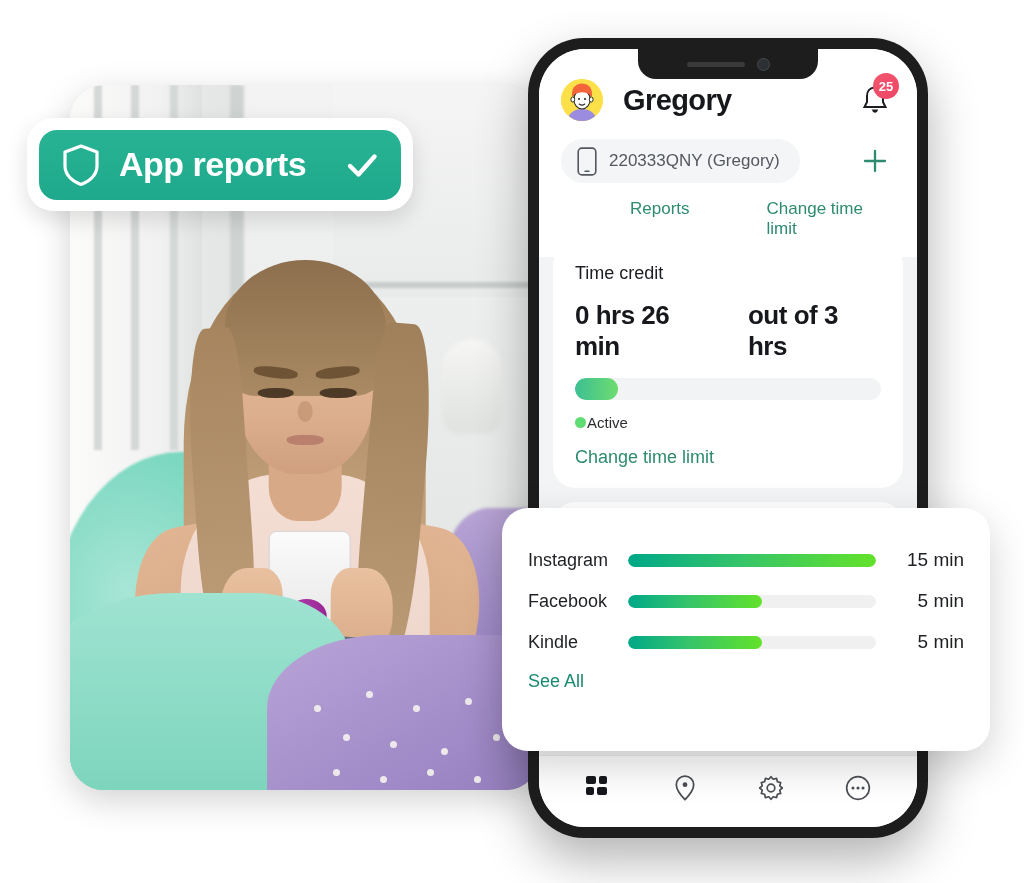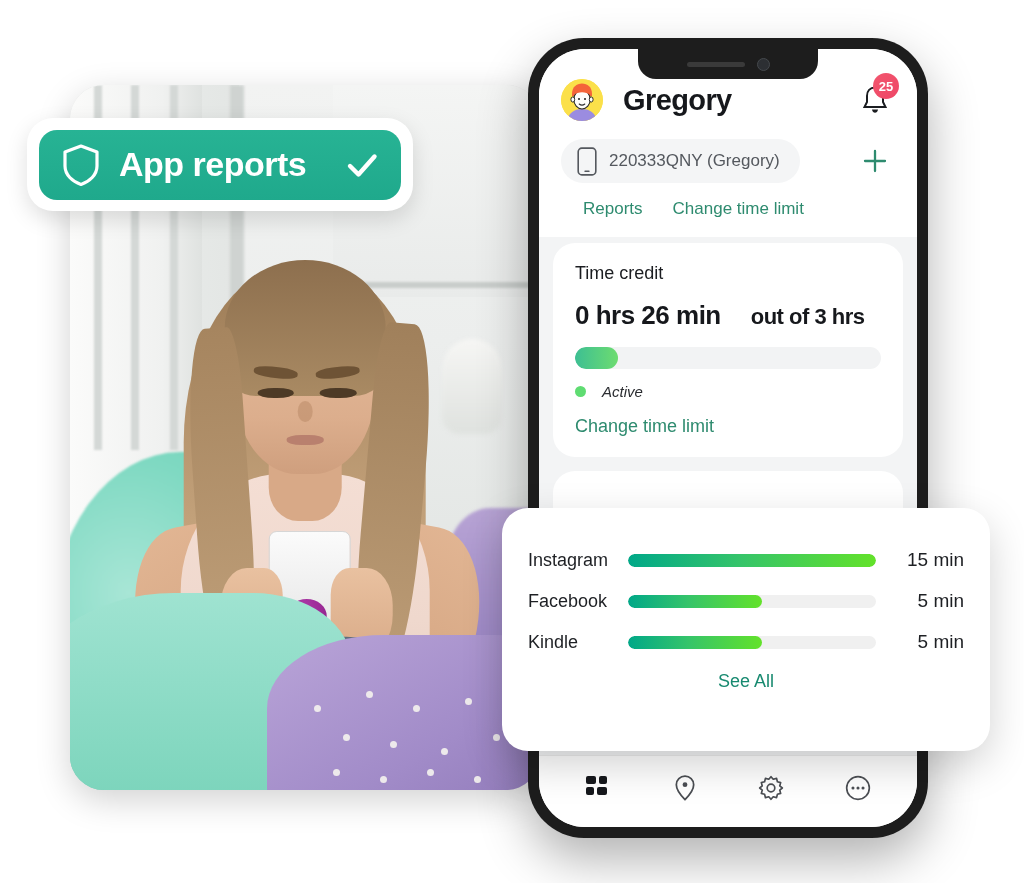--- a/index.html
+++ b/index.html
@@ -223,39 +223,39 @@
     flex:0 0 auto;display:flex;align-items:center;gap:12px;
     background:#f4f5f6;border-radius:22px;height:44px;padding:0 20px 0 16px;box-sizing:border-box;
   }
   .device-name{font-size:17px;color:#54585e;}
   .plus-btn{
     margin-left:auto;width:40px;height:40px;
     display:flex;align-items:center;justify-content:center;
   }
 
   .tabbar{display:flex;gap:30px;padding:16px 22px 18px 22px;background:#fff;}
-  .tab{font-size:17px;color:#2e8b6f;}
+  .tab{font-size:17px;color:#2e8b6f;margin-left:47px;}
 
   .app-body{
     position:absolute;left:0;right:0;top:182px;bottom:72px;
     background:#f3f4f5;padding:12px 14px;box-sizing:border-box;overflow:hidden;
   }
   .card{background:#fff;border-radius:22px;padding:20px 22px;box-sizing:border-box;}
   .card-title{font-size:18px;color:#1b1d21;font-weight:500;}
   .credit-line{display:flex;align-items:baseline;gap:30px;margin-top:16px;}
   .credit-used{font-size:26px;font-weight:700;color:#16181c;letter-spacing:-0.5px;}
-  .credit-total{font-size:22px;font-weight:700;color:#16181c;letter-spacing:-0.5px;}
+  .credit-total{font-size:26px;font-weight:700;color:#16181c;letter-spacing:-0.5px;}
   .credit-track{
     margin-top:16px;height:22px;border-radius:11px;background:#f2f3f4;overflow:hidden;
   }
   .credit-fill{
     height:100%;border-radius:11px;
     background:linear-gradient(90deg,#3dbf93 0%,#6ddc70 100%);
   }
-  .status-row{display:flex;align-items:center;gap:16px;margin-top:14px;font-style:italic;}
+  .status-row{display:flex;align-items:center;gap:1px;margin-top:14px;}
   .status-dot{width:11px;height:11px;border-radius:50%;background:#5fdc72;}
   .status-label{font-size:15px;color:#2b2d31;}
   .card-link{margin-top:16px;font-size:18px;color:#2e8b6f;}
   .card-stub{margin-top:14px;background:#fff;border-radius:22px;height:150px;}
 
   .tabbar-bottom{
     position:absolute;left:0;right:0;bottom:0;height:72px;background:#fff;
     border-top:1px solid #ececec;
     display:flex;align-items:center;justify-content:space-around;padding:0 16px 8px 16px;box-sizing:border-box;
   }
@@ -269,21 +269,21 @@
     padding:22px 26px;box-sizing:border-box;z-index:20;
   }
   .used-title{font-size:25px;font-weight:500;color:#18191d;letter-spacing:-0.3px;}
   .app-row{display:flex;align-items:center;margin-top:19px;}
   .app-label{width:100px;font-size:18px;color:#1e2024;flex:0 0 auto;}
   .app-track{
     flex:1 1 auto;height:13px;border-radius:7px;background:#f0f0f0;overflow:hidden;margin-right:12px;
   }
   .app-fill{height:100%;border-radius:7px;background:linear-gradient(90deg,#00a888 0%,#35c46a 45%,#63e22a 100%);}
   .app-time{width:76px;text-align:right;font-size:19px;color:#1e2024;flex:0 0 auto;}
-  .see-all{margin-top:18px;font-size:18px;color:#188a70;text-align:center;}
+  .see-all{margin-top:18px;font-size:18px;color:#188a70;}
 </style>
 </head>
 <body>
 
 <div class="stage">
 
   <div class="photo-card">
     <div class="photo">
       <div class="bg-wall"></div>
       <div class="wall-panel wall-p1"></div>

